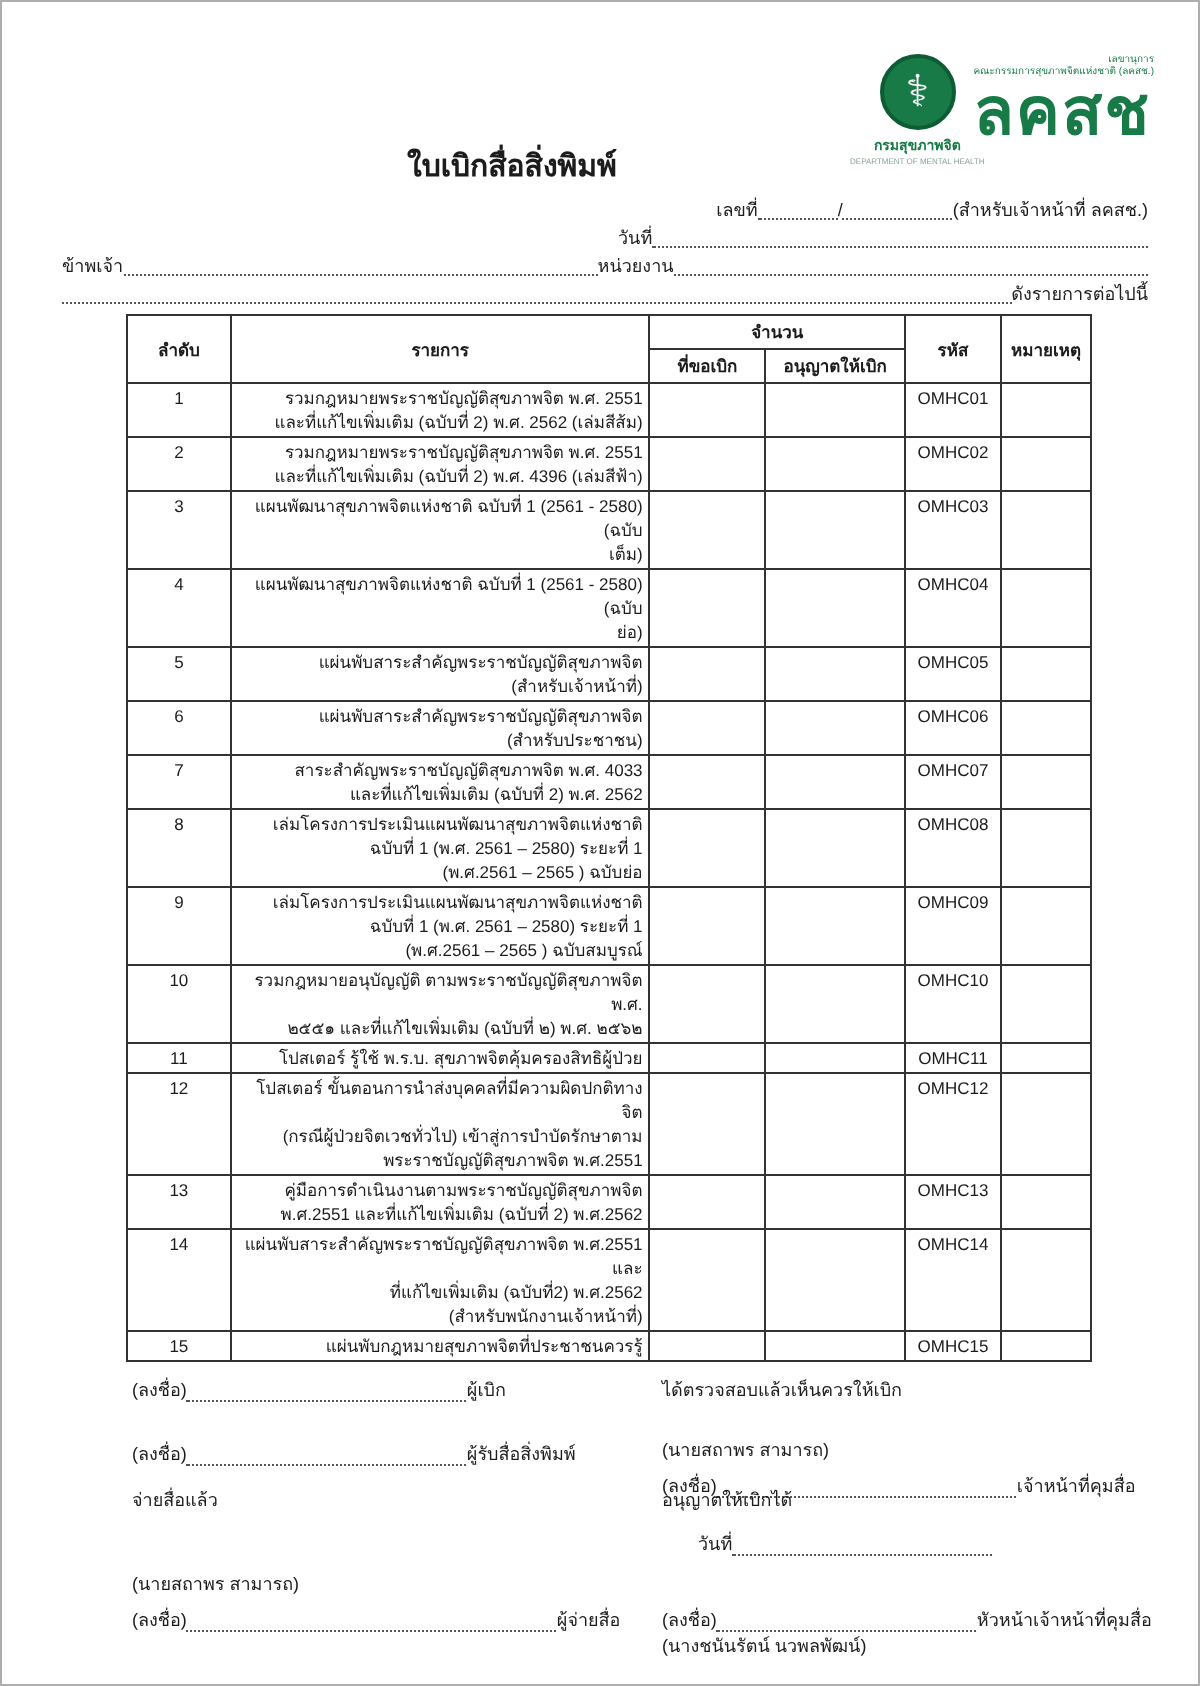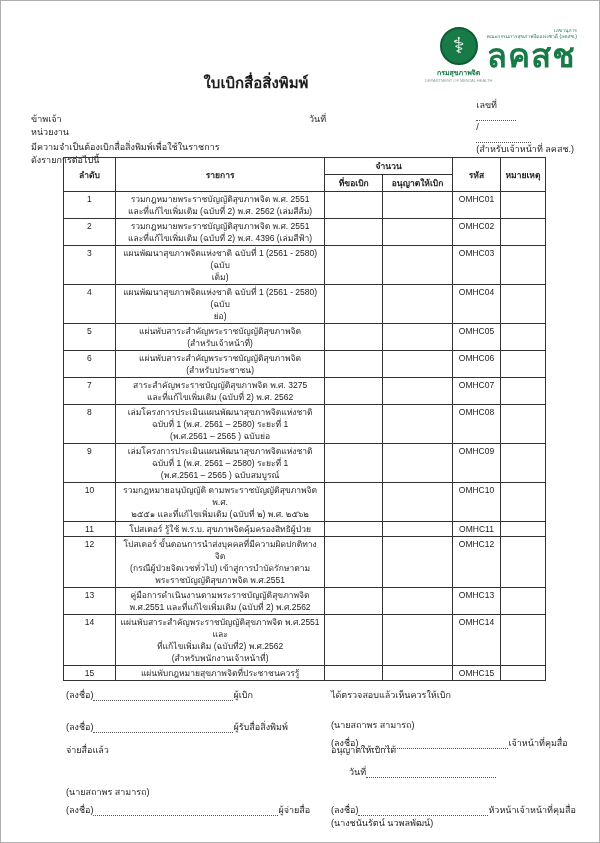--- a/index.html
+++ b/index.html
@@ -22,36 +22,36 @@
           border:2px solid #0e5c34;}
   .dept-name{font-size:7px;font-weight:bold;color:#177a47;margin-top:2px;white-space:nowrap;}
   .dept-sub{font-size:4px;color:#8aa596;white-space:nowrap;}
   .org-col{display:flex;flex-direction:column;align-items:flex-start;}
   .org-tiny{font-size:5px;color:#177a47;line-height:1.25;text-align:right;align-self:flex-end;}
   .acronym{font-size:33px;font-weight:bold;color:#177a47;line-height:0.95;letter-spacing:1px;
            font-family:"DejaVu Sans", sans-serif;}
   
   .title{position:absolute;top:70px;left:60px;width:390px;text-align:center;
          font-size:15px;font-weight:bold;}
-  .hline{position:absolute;display:flex;align-items:flex-start;font-size:9px;line-height:12px;white-space:nowrap;flex-direction:column;}
+  .hline{position:absolute;display:flex;align-items:center;font-size:9px;line-height:12px;white-space:nowrap;}
   .dots{display:inline-block;border-bottom:1px dotted #555;height:10px;}
   .dots.flex{flex:1;}
   .w40{width:40px;} .w55{width:55px;} .w130{width:130px;} .w140{width:140px;}
   .w150{width:150px;} .w185{width:185px;}
   .l-docno{top:98px;right:25px;}
   .l-date{top:112px;left:308px;right:25px;}
-  .l-name{top:112px;left:30px;right:25px;}
+  .l-name{top:126px;left:30px;right:25px;}
   .l-purpose{top:140px;left:30px;right:25px;}
   
   table.items{position:absolute;top:156px;left:62px;width:483px;border-collapse:collapse;
               font-size:8.5px;line-height:12px;}
   table.items th,table.items td{border:1px solid #333;padding:1px 3px;vertical-align:top;}
   table.items th{font-weight:bold;text-align:center;vertical-align:middle;padding:2px;}
   td.c-no{width:52px;text-align:center;}
-  td.c-item{width:210px;text-align:center;padding-left:6px;}
+  td.c-item{width:210px;text-align:right;padding-left:6px;}
   td.c-qty{width:58px;}
   td.c-qty2{width:70px;}
   td.c-code{width:48px;text-align:center;padding-left:4px;}
   td.c-note{width:45px;}
   
   .sig{position:absolute;display:flex;align-items:flex-end;font-size:9px;line-height:12px;white-space:nowrap;margin-top:33px;}
   .sig-center{position:absolute;font-size:9px;line-height:12px;text-align:left;}
 </style>
 </head>
 <body>
@@ -87,21 +87,20 @@
   </div>
 
   <div class="hline l-name">
     <span>ข้าพเจ้า</span>
     <span class="dots flex"></span>
     <span>หน่วยงาน</span>
     <span class="dots flex"></span>
   </div>
 
   <div class="hline l-purpose">
-    <span>มีความจำเป็นต้องเบิกสื่อสิ่งพิมพ์เพื่อใช้ในราชการ</span>
     <span class="dots flex"></span>
     <span>ดังรายการต่อไปนี้</span>
   </div>
 
   <table class="items">
     <thead>
       <tr>
         <th rowspan="2">ลำดับ</th>
         <th rowspan="2">รายการ</th>
         <th colspan="2">จำนวน</th>
@@ -176,21 +175,21 @@
             <div>(สำหรับประชาชน)</div>
           </td>
           <td class="c-qty"></td>
           <td class="c-qty2"></td>
           <td class="c-code">OMHC06</td>
           <td class="c-note"></td>
         </tr>
         <tr>
           <td class="c-no">7</td>
           <td class="c-item">
-            <div>สาระสำคัญพระราชบัญญัติสุขภาพจิต พ.ศ. 3275</div>
+            <div>สาระสำคัญพระราชบัญญัติสุขภาพจิต พ.ศ. 4033</div>
             <div>และที่แก้ไขเพิ่มเติม (ฉบับที่ 2) พ.ศ. 2562</div>
           </td>
           <td class="c-qty"></td>
           <td class="c-qty2"></td>
           <td class="c-code">OMHC07</td>
           <td class="c-note"></td>
         </tr>
         <tr>
           <td class="c-no">8</td>
           <td class="c-item">

